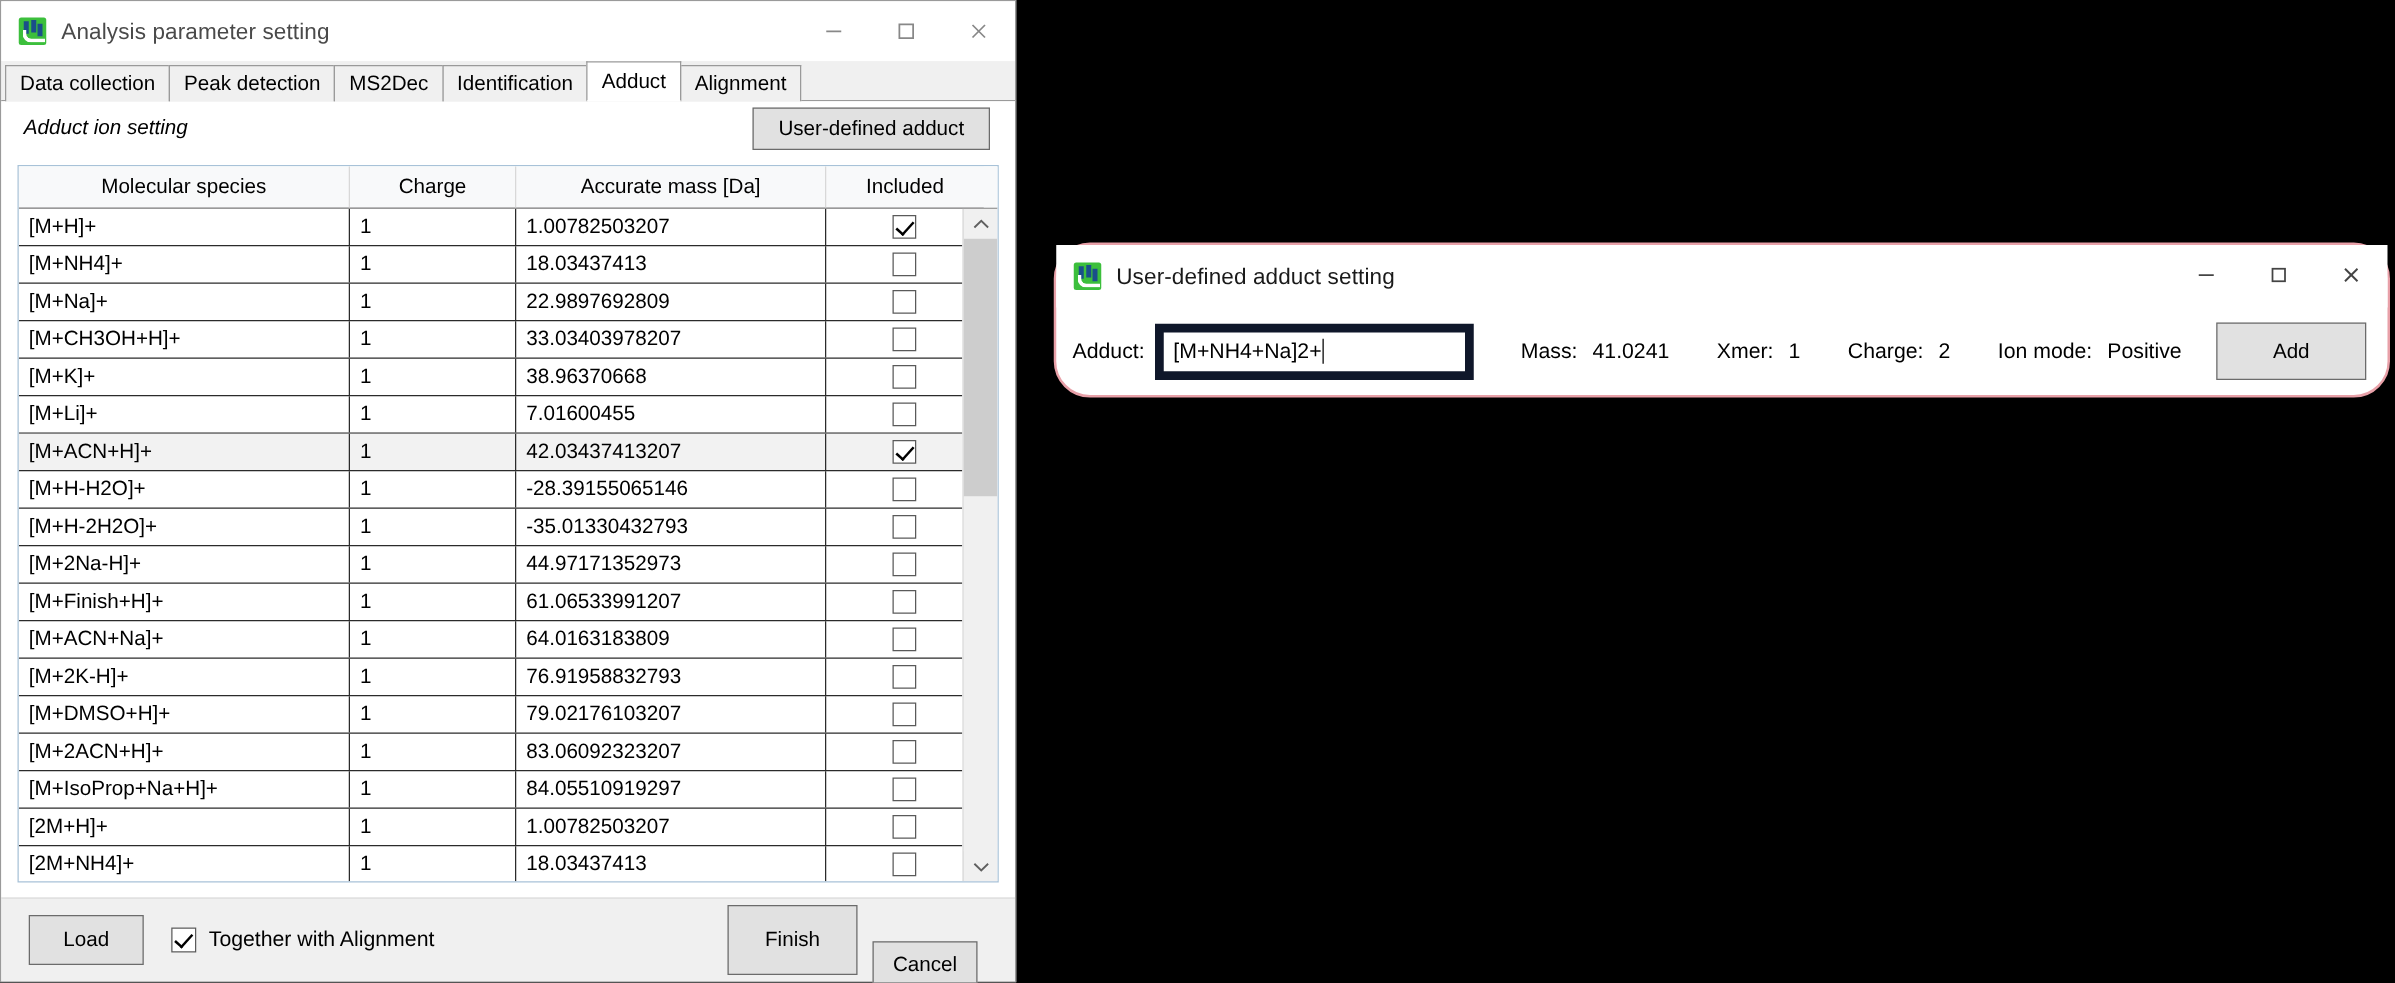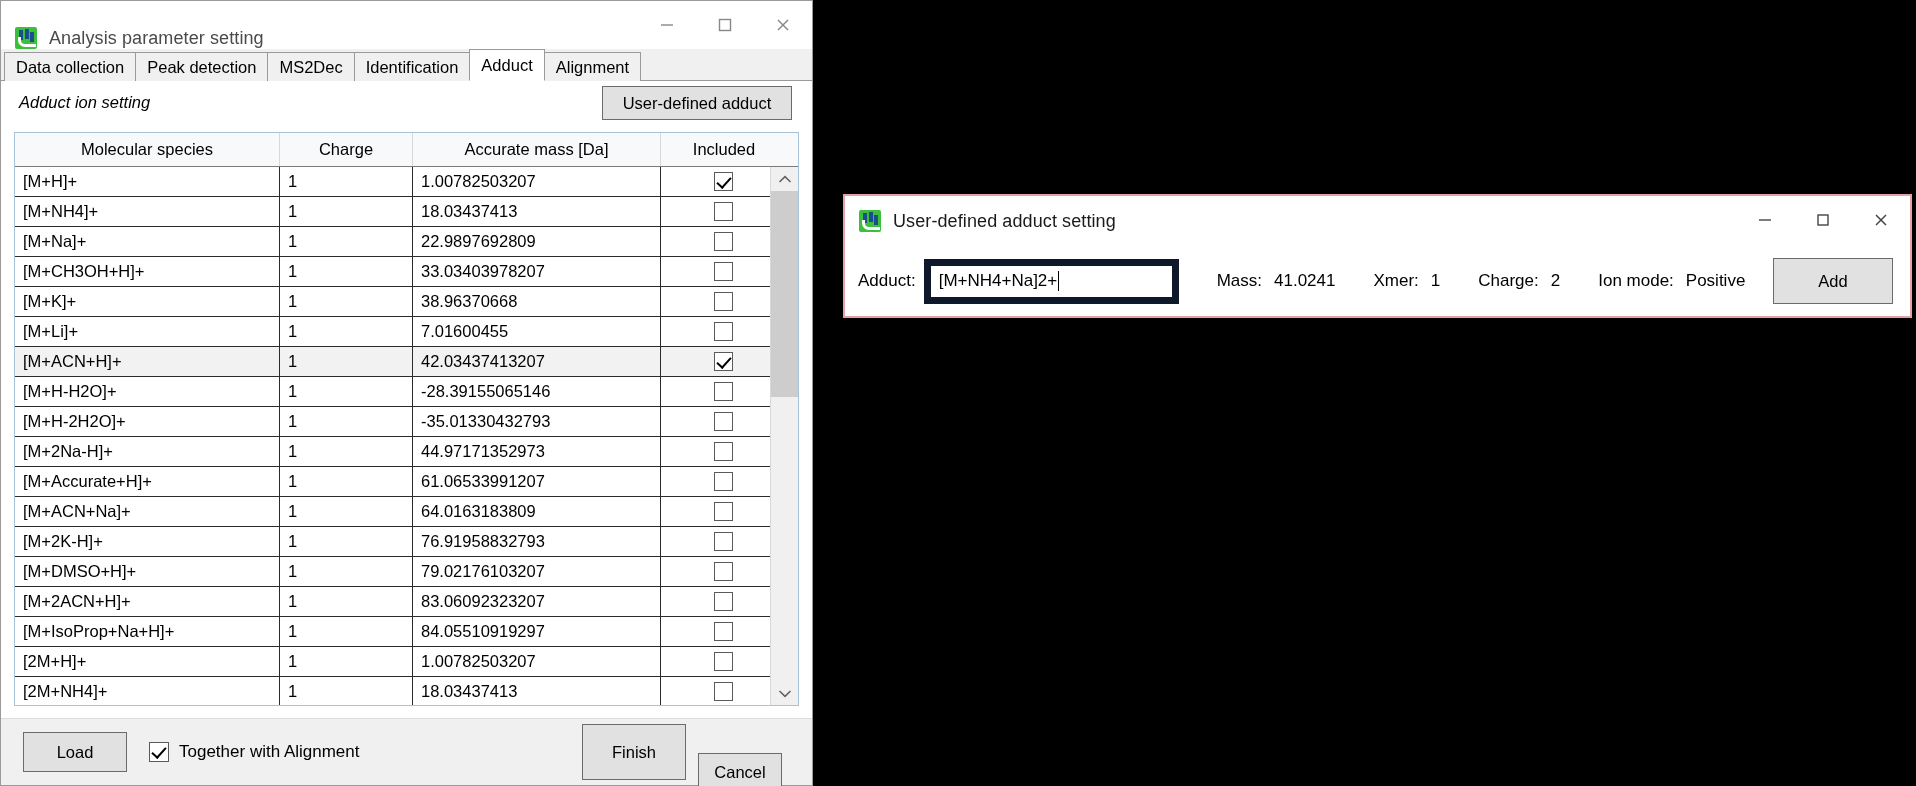--- a/index.html
+++ b/index.html
@@ -14,21 +14,21 @@
   
   #win-main{
     position:absolute;left:0;top:0;width:813px;height:786px;
     background:#f0f0f0;
     border:1px solid #9a9a9a;
     box-sizing:border-box;
     display:flex;flex-direction:column;
   }
   #win-main .titlebar{
     height:48px;flex:0 0 48px;background:#ffffff;
-    display:flex;align-items:flex-end;position:relative;
+    display:flex;align-items:center;position:relative;
   }
   .app-icon{
     width:22px;height:22px;margin-left:14px;margin-right:12px;
     background:#3cbf3c;border-radius:2px;position:relative;flex:0 0 22px;
     overflow:hidden;
   }
   .app-icon:before{
     content:"";position:absolute;left:4px;top:3px;width:4px;height:10px;background:#1a4f8a;
     box-shadow:6px -1px 0 0 #1a4f8a, 11px 2px 0 0 #1a4f8a;
   }
@@ -134,21 +134,21 @@
   .win-footer{
     flex:0 0 66px;height:66px;background:#f0f0f0;
     border-top:1px solid #dcdcdc;
     display:flex;align-items:center;position:relative;
   }
   .btn{
     box-sizing:border-box;background:#e1e1e1;border:1px solid #6b6b6b;
     font-size:16.5px;color:#000;display:flex;align-items:center;justify-content:center;
     cursor:default;
   }
-  .btn-load{width:104px;height:40px;margin-left:22px;}
+  .btn-load{width:92px;height:40px;margin-left:22px;}
   .chk-row{display:flex;align-items:center;margin-left:22px;}
   .chk-row .cbx{width:20px;height:20px;margin-right:10px;}
   .chk-label{font-size:17px;color:#000;}
   .btn-finish{width:104px;height:56px;position:absolute;left:581px;}
   .btn-cancel{width:84px;height:40px;position:absolute;left:697px;margin-top:41px;}
 
   
   #win-ud{
     position:absolute;left:843px;top:194px;width:1069px;height:124px;
     background:#ffffff;border:2px solid #e8a0a8;box-sizing:border-box;
@@ -299,21 +299,21 @@
             </div>
             <div class="grow">
               <div class="gc c-species">[M+2Na-H]+</div>
               <div class="gc c-charge">1</div>
               <div class="gc c-mass">44.97171352973</div>
               <div class="gc c-incl center">
                 <div class="cbx"></div>
               </div>
             </div>
             <div class="grow">
-              <div class="gc c-species">[M+Accurate+H]+</div>
+              <div class="gc c-species">[M+Finish+H]+</div>
               <div class="gc c-charge">1</div>
               <div class="gc c-mass">61.06533991207</div>
               <div class="gc c-incl center">
                 <div class="cbx"></div>
               </div>
             </div>
             <div class="grow">
               <div class="gc c-species">[M+ACN+Na]+</div>
               <div class="gc c-charge">1</div>
               <div class="gc c-mass">64.0163183809</div>
@@ -393,21 +393,21 @@
     <div class="btn btn-load">Load</div>
     <div class="chk-row">
       <div class="cbx on"></div>
       <div class="chk-label">Together with Alignment</div>
     </div>
     <div class="btn btn-finish">Finish</div>
     <div class="btn btn-cancel">Cancel</div>
   </div>
 </div>
 
-<div id="win-ud" style="border-color: rgb(232, 160, 168);">
+<div id="win-ud" style="border-color: rgb(232, 160, 168); border-radius: 29px;">
   <div class="titlebar">
     <div class="app-icon"></div>
     <div class="win-title">User-defined adduct setting</div>
     <div class="wctrls">
       <div class="wbtn">
         <svg width="16" height="16" viewBox="0 0 16 16">
             <line x1="2" y1="8" x2="14" y2="8" stroke="#444" stroke-width="1.4"></line>
           </svg>
       </div>
       <div class="wbtn">

